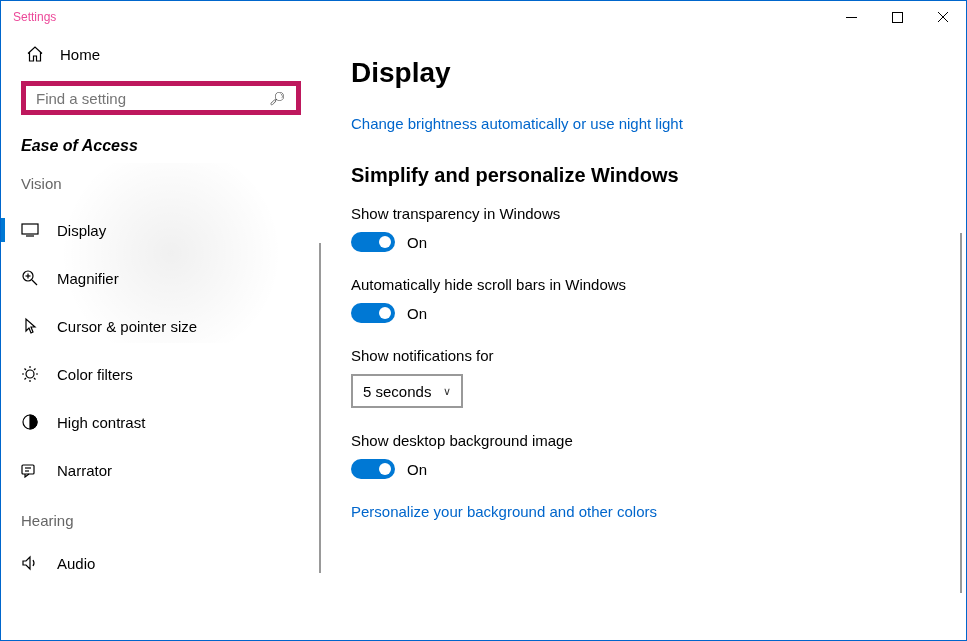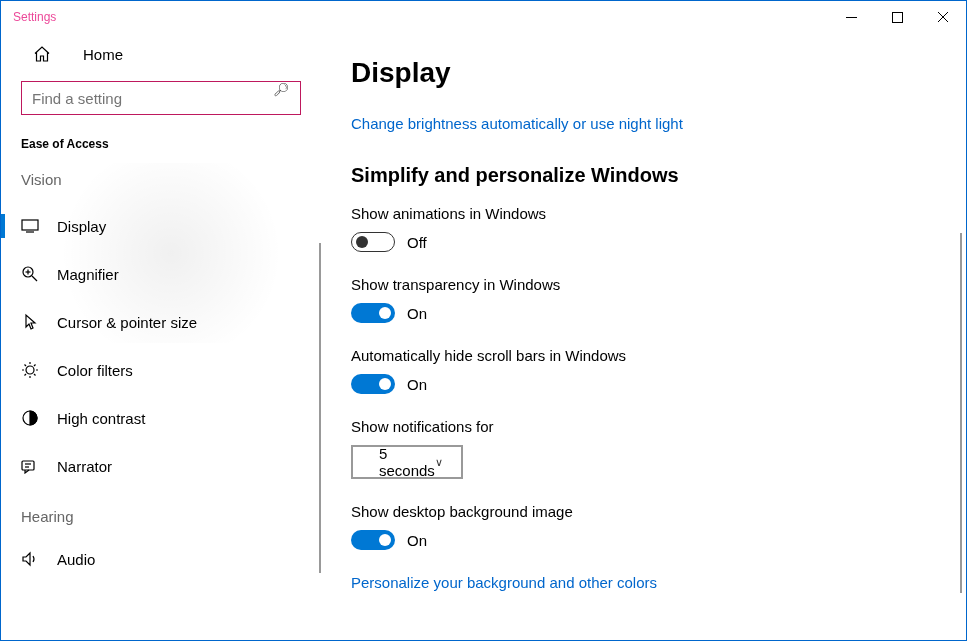--- a/index.html
+++ b/index.html
@@ -9,28 +9,28 @@
   .titlebar-text { font-size: 12px; color: #ec4899; flex: 1; }
   .win-controls { display: flex; height: 100%; }
   .win-btn { width: 46px; display: flex; align-items: center; justify-content: center; font-size: 13px; cursor: pointer; color:#000; }
   .win-btn svg { display:block; }
 
   .main-area { display:flex; height: calc(100% - 32px); }
 
   .sidebar { width: 320px; height: 100%; background: #fff; position:relative; overflow:hidden; }
   .sidebar::before { content:""; position:absolute; top:130px; left:40px; width:260px; height:180px; background: radial-gradient(circle at 50% 50%, rgba(0,0,0,0.06), rgba(0,0,0,0) 70%); pointer-events:none; }
 
-  .home-row { display:flex; align-items:center; gap:32px; padding: 12px 20px 18px 32px; font-size:15px; cursor:pointer; }
+  .home-row { display:flex; align-items:center; gap:16px; padding: 12px 20px 18px 25px; font-size:15px; cursor:pointer; }
 
   .search-wrap { margin: 0 20px 22px 20px; }
-  .search-box { display:flex; border:1px solid #be185d; height:34px; padding:0 10px; background:transparent; }
+  .search-box { display:flex; align-items:center; border:5px solid #be185d; height:34px; padding:0 10px; background:transparent; }
   .search-box input { border:none; outline:none; flex:1; font-size:15px; background:transparent; color:#555; }
   .search-glyph { font-size:13px; transform: scaleX(-1); color:#333; }
 
-  .group-title { font-size:12px; font-weight:600; padding: 0 20px 20px 20px; }
+  .group-title { font-size:16px; font-weight:600; padding: 0 20px 20px 20px; font-style: italic; }
   .group-sub { font-size:15px; color:#666; padding: 0 20px 14px 20px; }
 
   .nav-list { position:relative; }
   .nav-item { display:flex; align-items:center; gap:18px; height:48px; padding:0 20px; font-size:15px; cursor:pointer; position:relative; }
   .nav-item.active::before { content:""; position:absolute; left:0; top:12px; bottom:12px; width:4px; background:#0078d4; }
   .nav-icon { width:18px; height:18px; display:flex; align-items:center; justify-content:center; color:#000; }
 
   .scroll-track-left { position:absolute; right:0; top:210px; width:2px; height:330px; background:#999; }
 
   .content { flex:1; padding: 24px 30px 0 30px; height:100%; overflow:hidden; position:relative; }
@@ -42,21 +42,21 @@
 
   .toggle-row { display:flex; align-items:center; gap:12px; }
   .toggle { width:44px; height:20px; border-radius:10px; position:relative; cursor:pointer; }
   .toggle.on { background:#0078d4; }
   .toggle.off { background:#fff; border:1px solid #333; }
   .toggle .knob { width:12px; height:12px; border-radius:50%; position:absolute; top:50%; transform:translateY(-50%); }
   .toggle.on .knob { background:#fff; right:4px; }
   .toggle.off .knob { background:#333; left:4px; }
   .toggle-state { font-size:15px; }
 
-  .combo { border:2px solid #999; height:34px; width:112px; display:flex; align-items:center; justify-content:space-between; padding:0 26px; font-size:15px; cursor:pointer; }
+  .combo { border:2px solid #999; height:34px; width:112px; display:flex; align-items:center; justify-content:space-between; padding:0 10px; font-size:15px; cursor:pointer; }
   .combo .chev { font-size:11px; color:#333; }
 
   .scroll-track-right { position:absolute; right:4px; top:200px; width:2px; height:360px; background:#999; }
 </style>
 </head>
 <body>
 
 <div class="titlebar">
   <div class="titlebar-text">Settings</div>
   <div class="win-controls">
@@ -189,29 +189,20 @@
 
     <div class="scroll-track-left"></div>
   </div>
 
   <div class="content">
     <div class="page-title">Display</div>
     <a class="link">Change brightness automatically or use night light</a>
 
     <div class="section-title">Simplify and personalize Windows</div>
 
-    <div class="setting-block">
-      <div class="setting-label">Show animations in Windows</div>
-      <div class="toggle-row">
-        <div class="toggle off">
-            <div class="knob"></div>
-          </div>
-        <div class="toggle-state">Off</div>
-      </div>
-    </div>
 
     <div class="setting-block">
       <div class="setting-label">Show transparency in Windows</div>
       <div class="toggle-row">
         <div class="toggle on">
             <div class="knob"></div>
           </div>
         <div class="toggle-state">On</div>
       </div>
     </div>

